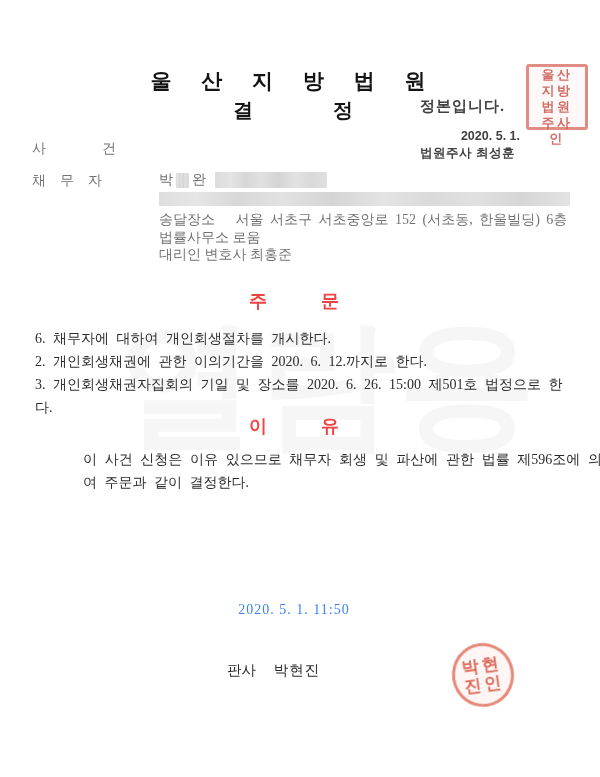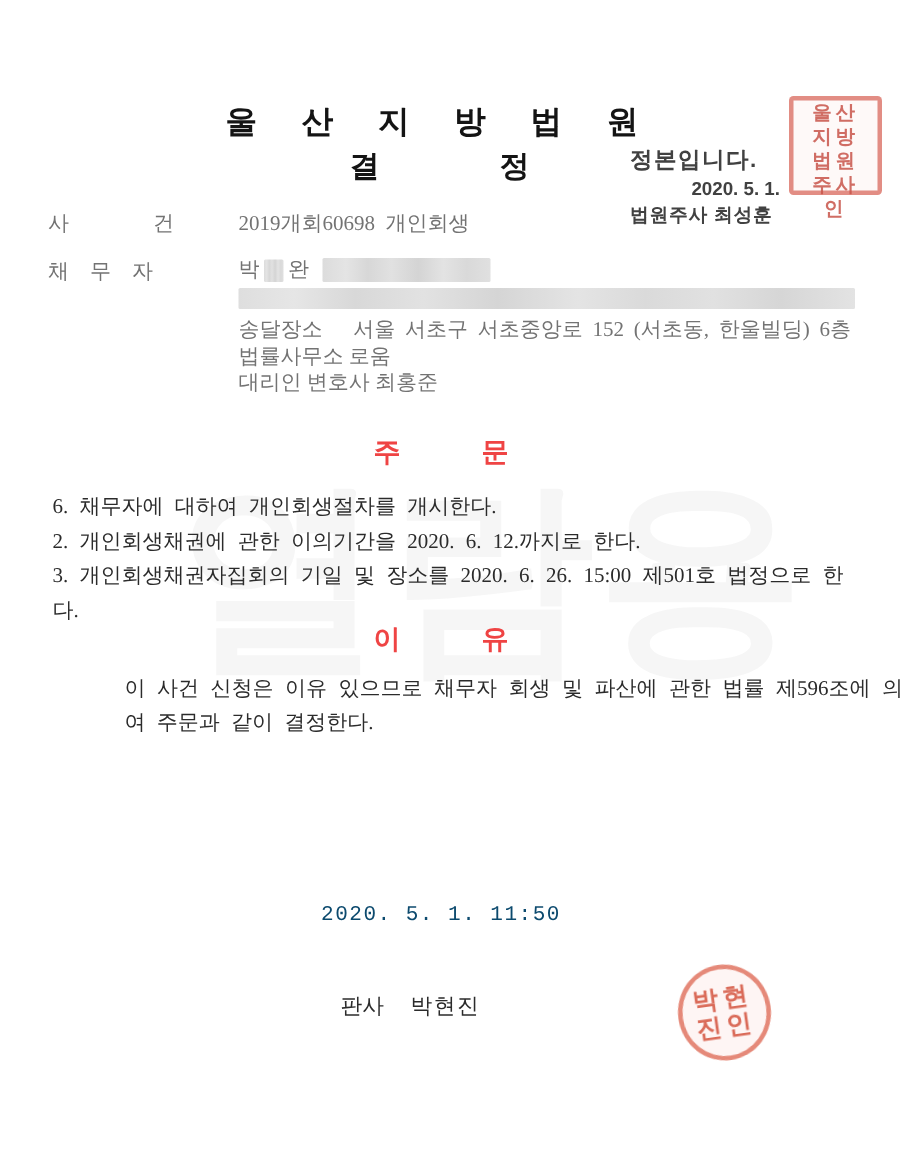--- a/index.html
+++ b/index.html
@@ -30,21 +30,21 @@
     font-size:20px; font-weight:bold; color:#141414; white-space:pre;
   }
 
   
   .cert-block {
     position:absolute; left:420px; top:73px; width:100px;
     font-family:"Liberation Sans","DejaVu Sans",sans-serif;
     font-weight:bold; color:#414141; z-index:2;
   }
   .cert-l1 { font-size:15px; letter-spacing:1px;margin-top:24px; }
-  .cert-l2 { font-size:12.5px; text-align:right; margin-top:3px; }
+  .cert-l2 { font-size:12.5px; text-align:right; margin-top:13px; }
   .cert-l3 { font-size:12.5px; margin-top:2px; letter-spacing:0.5px; }
 
   .square-seal {
     position:absolute; left:526px; top:64px; width:56px; height:60px;
     border:3px solid rgba(216,104,94,0.75); border-radius:3px;
     display:flex; align-items:flex-start; justify-content:center;
     filter:blur(0.4px); background:rgba(243,170,160,0.07); z-index:1;
   }
   .square-seal .seal-chars {
     width:46px; font-size:13px; line-height:16px; letter-spacing:2.5px;
@@ -81,21 +81,21 @@
   .order-item { font-size:14px; line-height:23px; word-spacing:4px; color:#2b2b2b; }
 
   .reason-text {
     position:absolute; left:35px; top:448px; width:533px;
     font-size:14px; line-height:23px; text-align:justify; word-spacing:4px;
     color:#2b2b2b; z-index:1;margin-left:48px;
   }
 
   .datetime {
     position:absolute; left:0; top:602px; width:588px; text-align:center;
-    font-size:14px; letter-spacing:1px; color:#0c4a6e; z-index:1;font-family:Liberation Mono, monospace;
+    font-size:14px; letter-spacing:1px; color:#3b82f6; z-index:1;
   }
 
   .judge-row { position:absolute; left:227px; top:661px; font-size:14.5px; color:#2b2b2b; z-index:1; }
   .judge-name { margin-left:14px; letter-spacing:1px; }
 
   .round-seal {
     position:absolute; left:452px; top:643px; width:56px; height:58px;
     border:3px solid rgba(223,110,90,0.8); border-radius:50%;
     display:flex; align-items:center; justify-content:center;
     transform:rotate(-8deg); filter:blur(0.5px);
@@ -122,21 +122,20 @@
     <div class="cert-l1">정본입니다.</div>
     <div class="cert-l2">2020. 5. 1.</div>
     <div class="cert-l3">법원주사 최성훈</div>
   </div>
 
   <div class="square-seal">
     <div class="seal-chars">울산지방법원주사인</div>
   </div>
 
   <div class="line lab pre" style="top:140px;">사　　　　건</div>
-  <div class="line val pre" style="top:140px;">2019개회60698  개인회생</div>
 
   <div class="line lab pre" style="top:172px;">채　무　자</div>
   <div class="line val debtor-line" style="top:171px;">
     <span>박</span>
     <span class="redact redact-small"></span>
     <span>완</span>
     <span class="redact redact-line1"></span>
   </div>
   <div class="redact redact-line2"></div>
 

